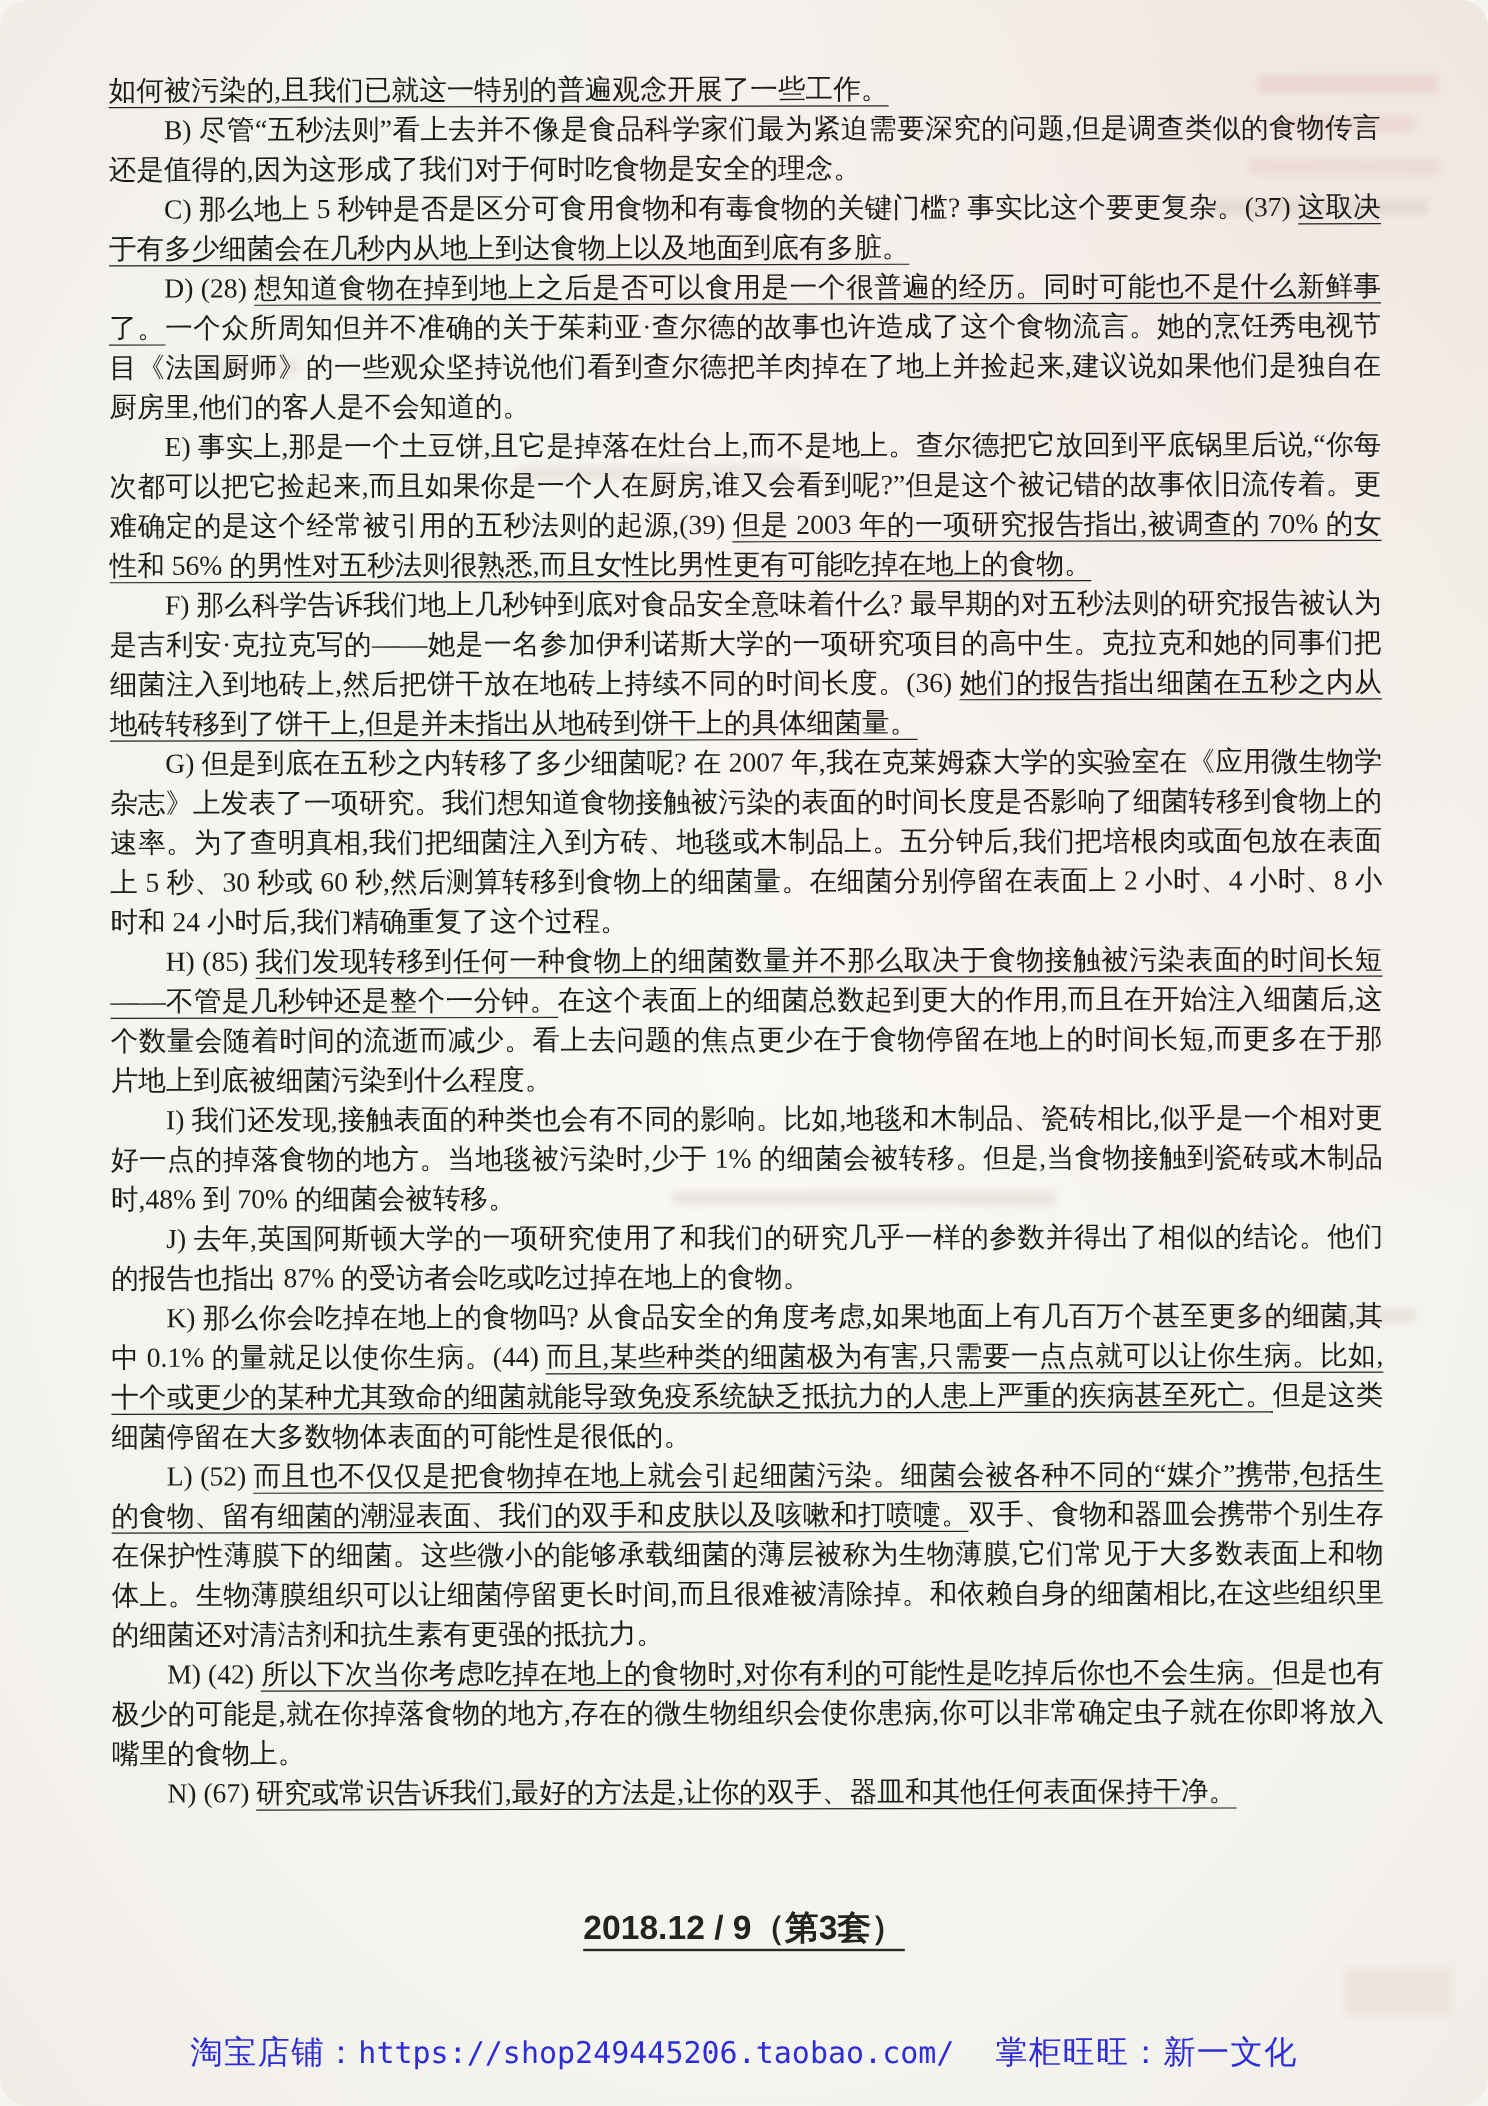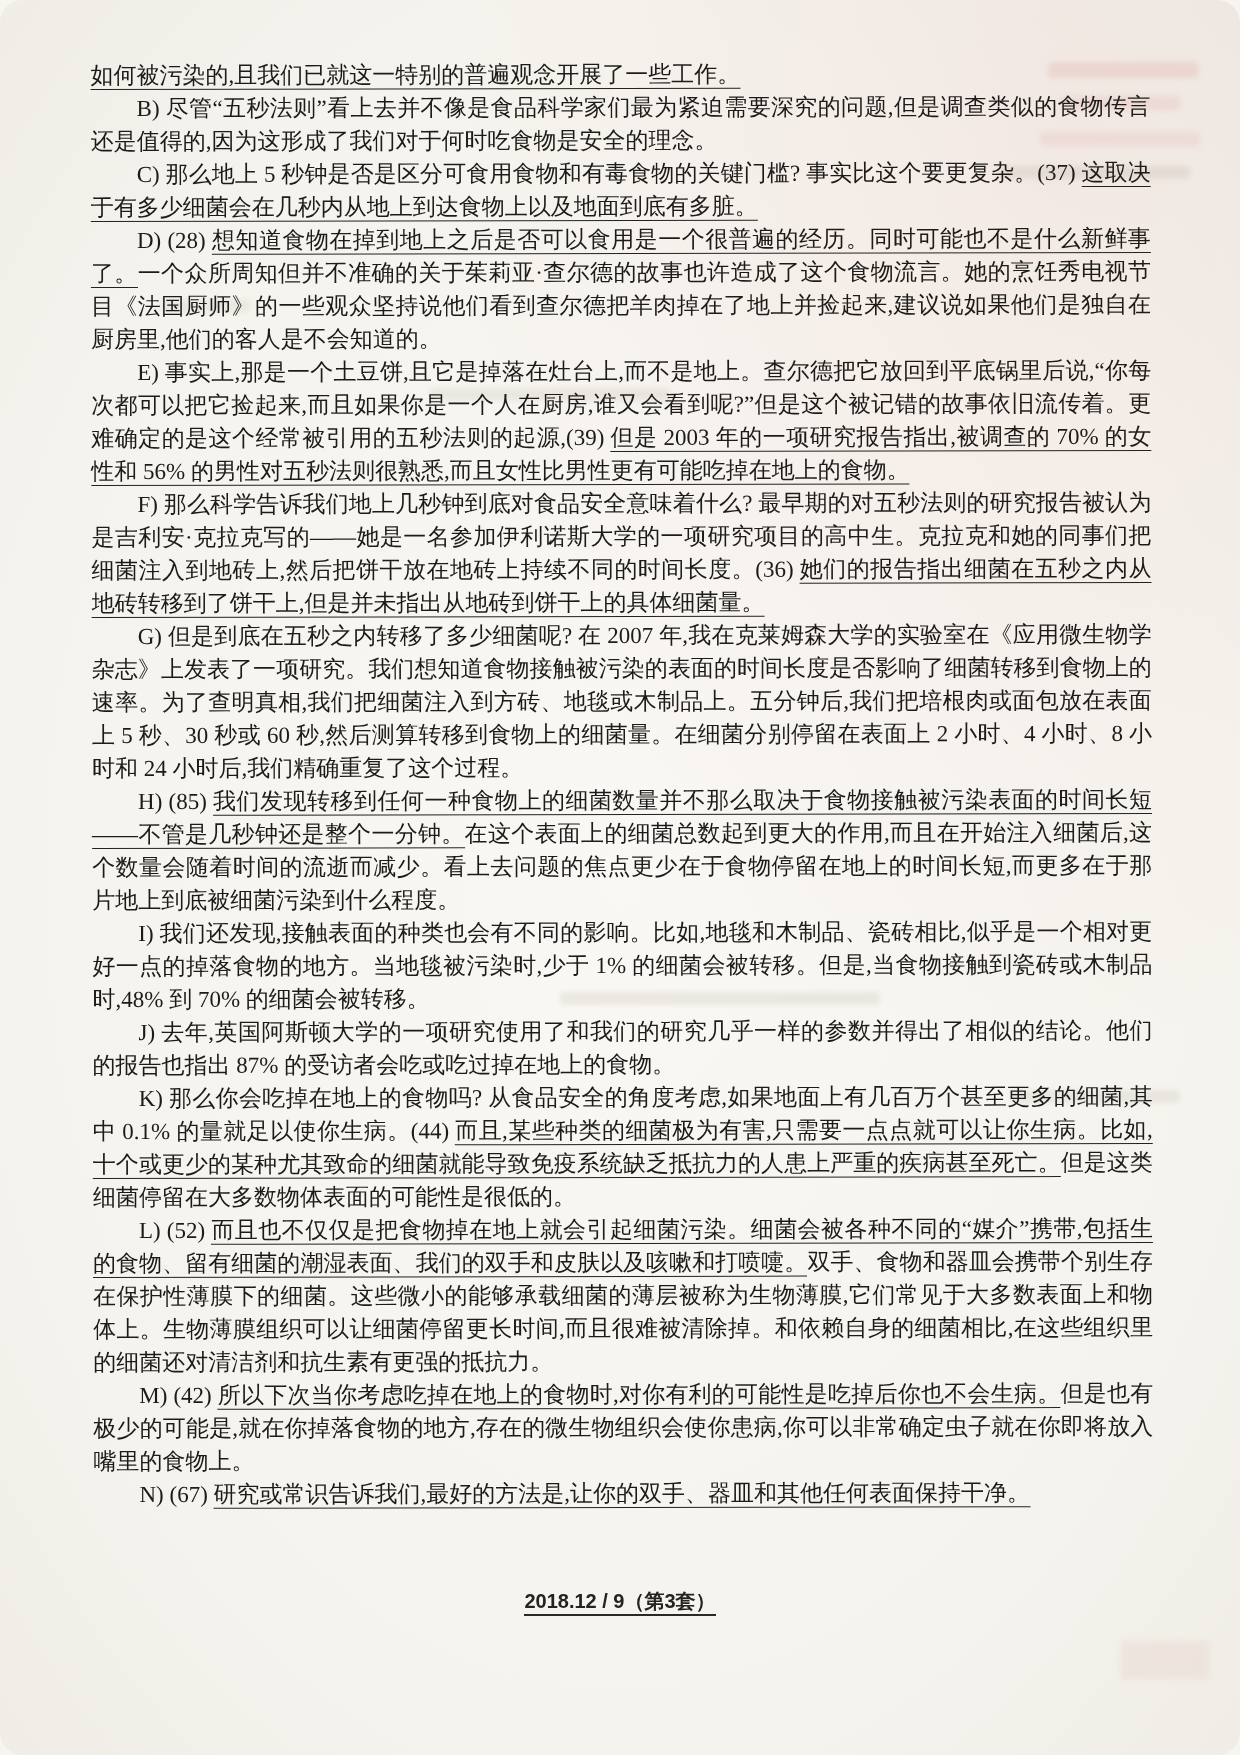--- a/index.html
+++ b/index.html
@@ -28,21 +28,21 @@
   }
   p.para{margin:0;text-indent:2em;}
   p.para.no-indent{text-indent:0;}
   .u{
     border-bottom:1.6px solid #232220;
     padding-bottom:1px;
   }
   .page-footer{
     position:absolute;left:0;top:1588px;width:1240px;
     text-align:center;
-    font-size:20px;font-weight:bold;
+    font-size:28px;font-weight:bold;
     font-family:"Liberation Sans","DejaVu Sans",sans-serif;
     color:#242322;
   }
   .page-footer .u{border-bottom:2.2px solid #2a2927;padding-bottom:2px;}
   .shop-footer{
     position:absolute;left:0;top:1692px;width:1240px;
     text-align:center;
     font-size:27px;
     color:#2d2dd8;
     font-family:"Liberation Serif","DejaVu Serif",serif;
@@ -93,14 +93,15 @@
       <p class="para"><span>K) 那么你会吃掉在地上的食物吗? 从食品安全的角度考虑,如果地面上有几百万个甚至更多的细菌,其中 0.1% 的量就足以使你生病。(44) </span><span class="u">而且,某些种类的细菌极为有害,只需要一点点就可以让你生病。比如,十个或更少的某种尤其致命的细菌就能导致免疫系统缺乏抵抗力的人患上严重的疾病甚至死亡。</span><span>但是这类细菌停留在大多数物体表面的可能性是很低的。</span></p>
       <p class="para"><span>L) (52) </span><span class="u">而且也不仅仅是把食物掉在地上就会引起细菌污染。细菌会被各种不同的“媒介”携带,包括生的食物、留有细菌的潮湿表面、我们的双手和皮肤以及咳嗽和打喷嚏。</span><span>双手、食物和器皿会携带个别生存在保护性薄膜下的细菌。这些微小的能够承载细菌的薄层被称为生物薄膜,它们常见于大多数表面上和物体上。生物薄膜组织可以让细菌停留更长时间,而且很难被清除掉。和依赖自身的细菌相比,在这些组织里的细菌还对清洁剂和抗生素有更强的抵抗力。</span></p>
       <p class="para"><span>M) (42) </span><span class="u">所以下次当你考虑吃掉在地上的食物时,对你有利的可能性是吃掉后你也不会生病。</span><span>但是也有极少的可能是,就在你掉落食物的地方,存在的微生物组织会使你患病,你可以非常确定虫子就在你即将放入嘴里的食物上。</span></p>
       <p class="para"><span>N) (67) </span><span class="u">研究或常识告诉我们,最好的方法是,让你的双手、器皿和其他任何表面保持干净。</span></p>
     </div>
 
   <div class="page-footer">
     <span class="u">2018.12 / 9（第3套）</span>
   </div>
 
+  <div class="shop-footer"><span>淘宝店铺：</span><span class="mono">https://shop249445206.taobao.com/</span><span class="gap"></span><span>掌柜旺旺：</span><span>新一文化</span></div>
 
 </div>
 
 </body></html>

